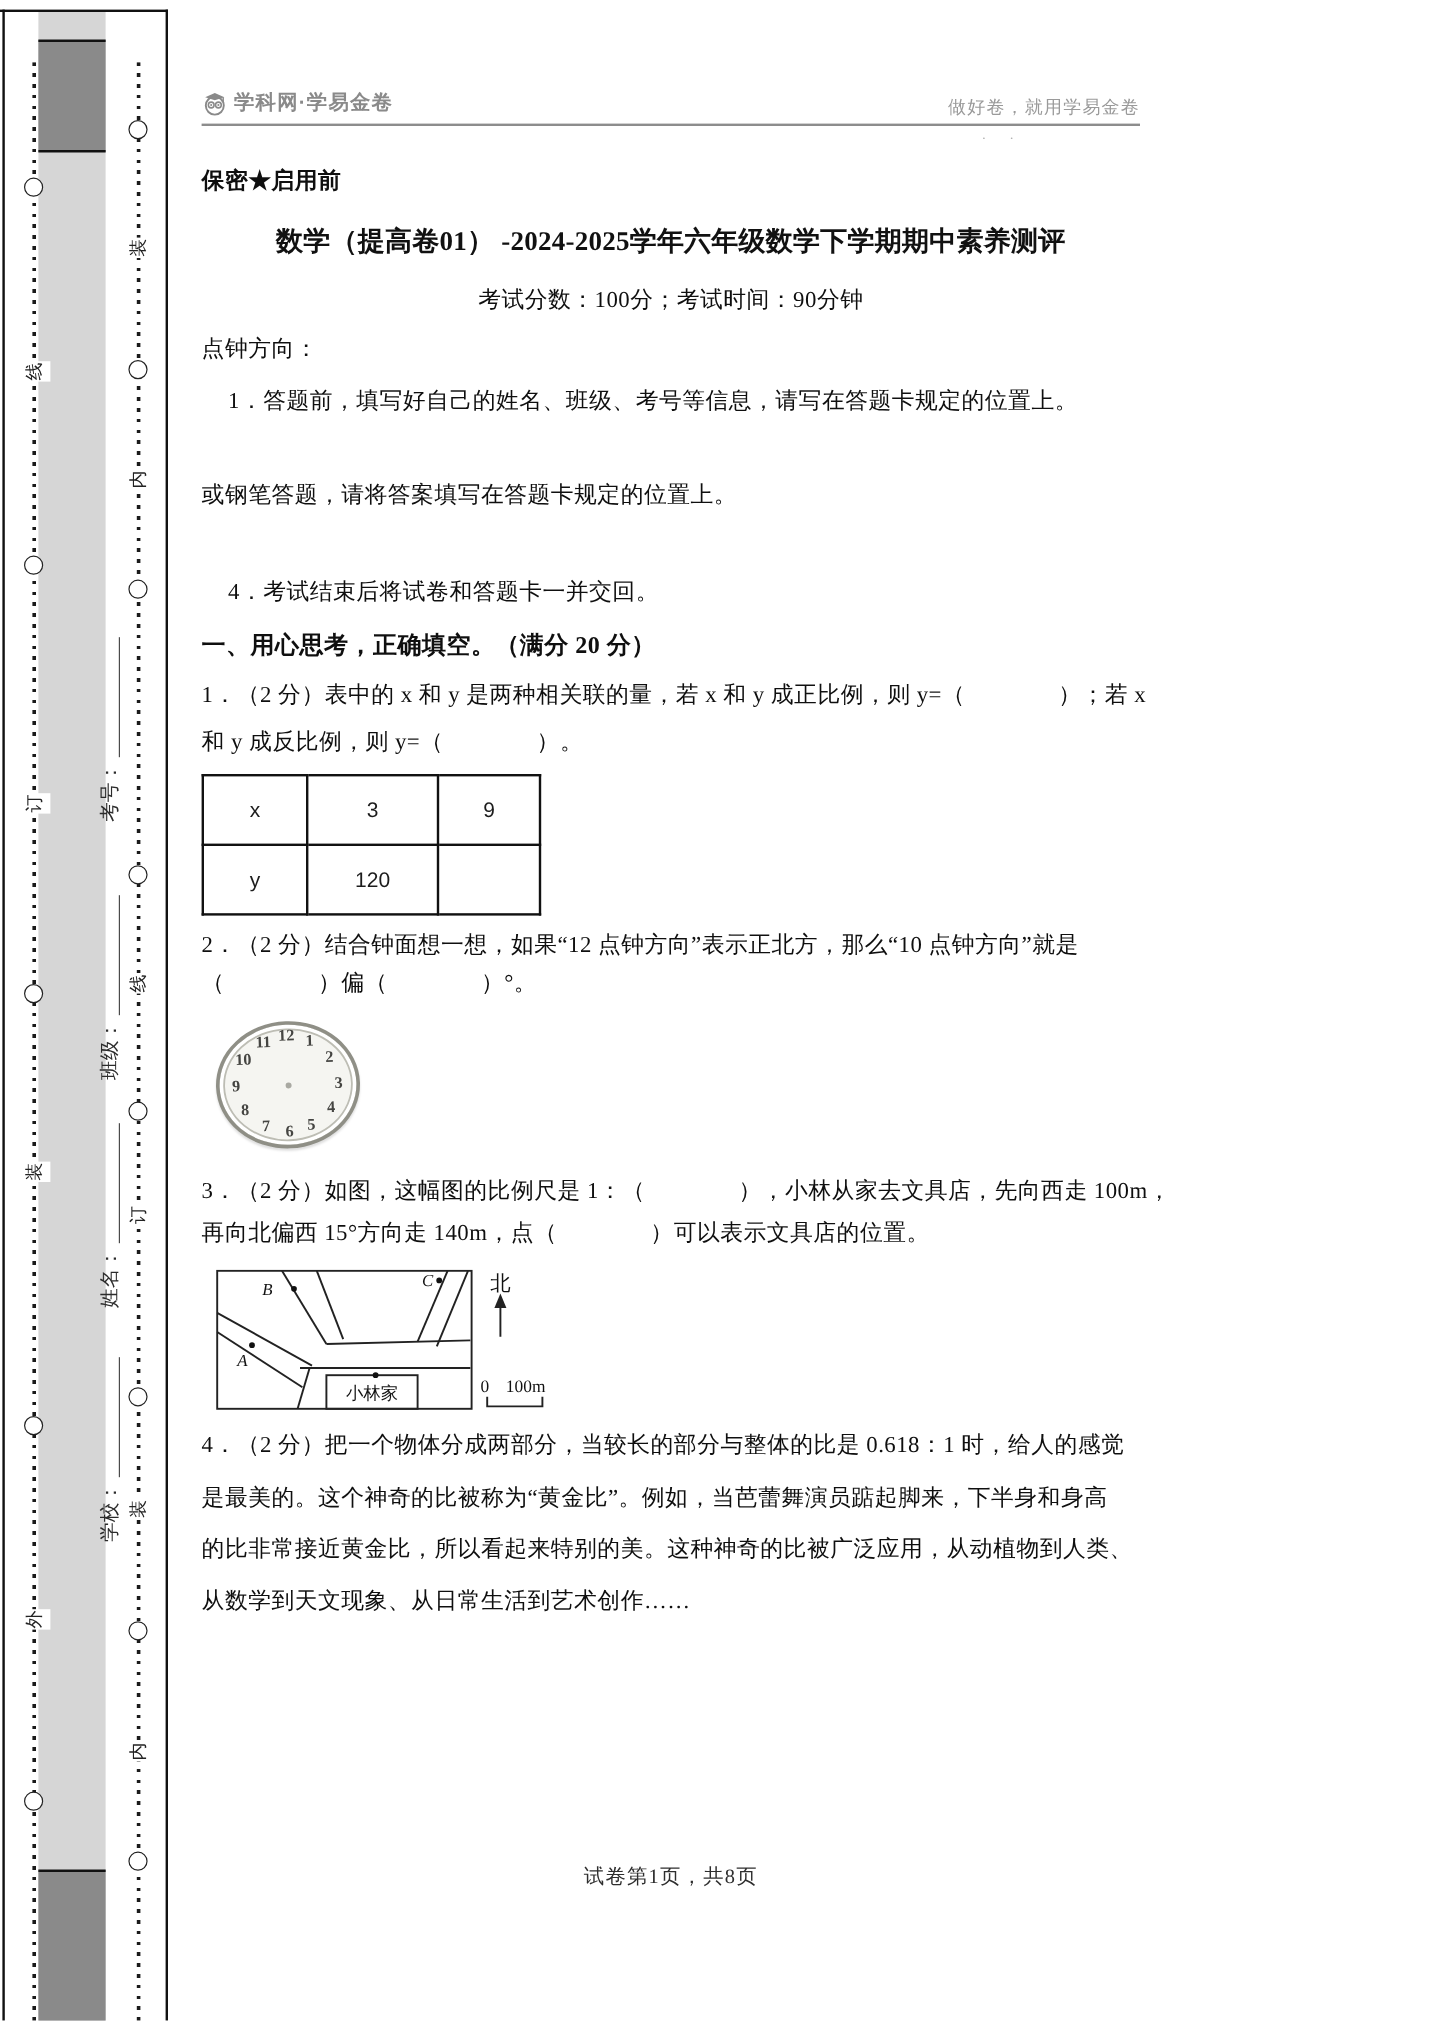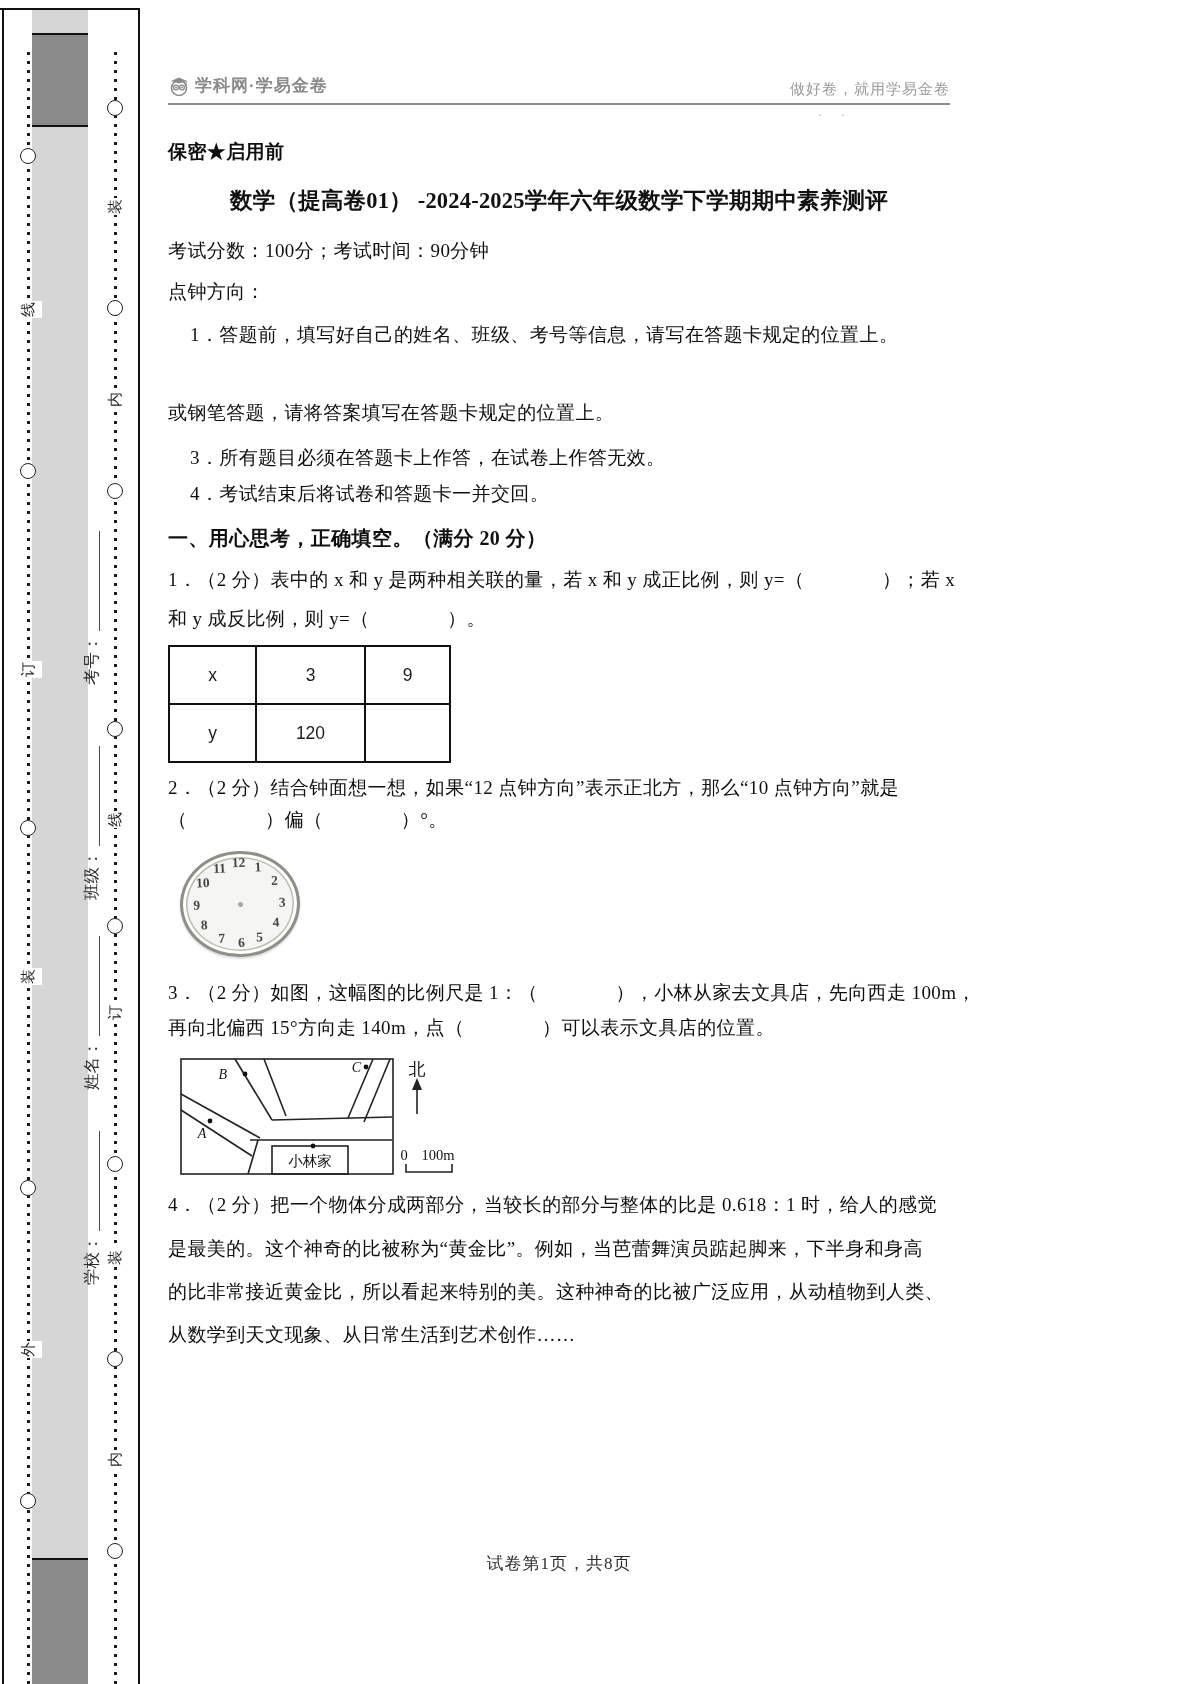--- a/index.html
+++ b/index.html
@@ -28,21 +28,21 @@
              font-family:"Liberation Sans",sans-serif;font-weight:bold;font-size:17px;color:#8a8a8a;letter-spacing:1px;}
   .hdr-url{position:absolute;left:168px;top:80px;width:782px;text-align:center;
            font-family:"Liberation Sans",sans-serif;font-size:15px;color:#9a9a9a;letter-spacing:3px;}
   .hdr-slogan{position:absolute;right:241px;top:80px;font-family:"Liberation Sans",sans-serif;
               font-size:15px;color:#9a9a9a;letter-spacing:1px;}
   .hdr-rule{position:absolute;left:168px;top:103px;width:782px;height:2px;background:#8d8d8d;}
   .hdr-marks{position:absolute;left:818px;top:108px;font-size:12px;color:#b0b0b0;letter-spacing:8px;}
   
   .t{position:absolute;left:168px;width:790px;font-size:19px;line-height:26px;color:#0f0f0f;
      letter-spacing:0.4px;white-space:nowrap;}
-  .t.center{text-align:left;width:782px;}
+  .t.center{text-align:center;width:782px;}
   .t.bold{font-weight:bold;}
   .t.indent{padding-left:22px;}
   .title-line{position:absolute;left:150px;width:818px;text-align:center;font-weight:bold;
               font-size:22.5px;line-height:30px;white-space:nowrap;letter-spacing:0.2px;}
   
   .q1-table{position:absolute;left:168px;top:645px;border-collapse:collapse;}
   .q1-table td{border:2px solid #111;height:54px;text-align:center;vertical-align:middle;
                font-family:"Liberation Sans",sans-serif;font-size:17.5px;color:#1c1c1c;}
   .q1-table td.c1{width:83px;} .q1-table td.c2{width:105px;} .q1-table td.c3{width:81px;}
   
@@ -140,21 +140,20 @@
   <div class="hdr-rule"></div>
   <div class="hdr-marks">· ·</div>
 
   <div class="t bold" style="top:139px;">保密★启用前</div>
   <div class="title-line" style="top:186px;">数学（提高卷01） -2024-2025学年六年级数学下学期期中素养测评</div>
   <div class="t center" style="top:238px;">考试分数：100分；考试时间：90分钟</div>
 
   <div class="t" style="top:279px;">点钟方向：</div>
   <div class="t indent" style="top:322px;">1．答题前，填写好自己的姓名、班级、考号等信息，请写在答题卡规定的位置上。</div>
   <div class="t" style="top:400px;">或钢笔答题，请将答案填写在答题卡规定的位置上。</div>
-  <div class="t indent" style="top:445px;">3．所有题目必须在答题卡上作答，在试卷上作答无效。</div>
   <div class="t indent" style="top:481px;">4．考试结束后将试卷和答题卡一并交回。</div>
 
   <div class="t bold" style="top:525px;font-size:20px;">一、用心思考，正确填空。（满分 20 分）</div>
 
   <div class="t" style="top:567px;">1．（2 分）表中的 x 和 y 是两种相关联的量，若 x 和 y 成正比例，则 y=（　　　　）；若 x</div>
   <div class="t" style="top:606px;">和 y 成反比例，则 y=（　　　　）。</div>
   <table class="q1-table">
     <tbody>
         <tr>
       <td class="c1">x</td>

